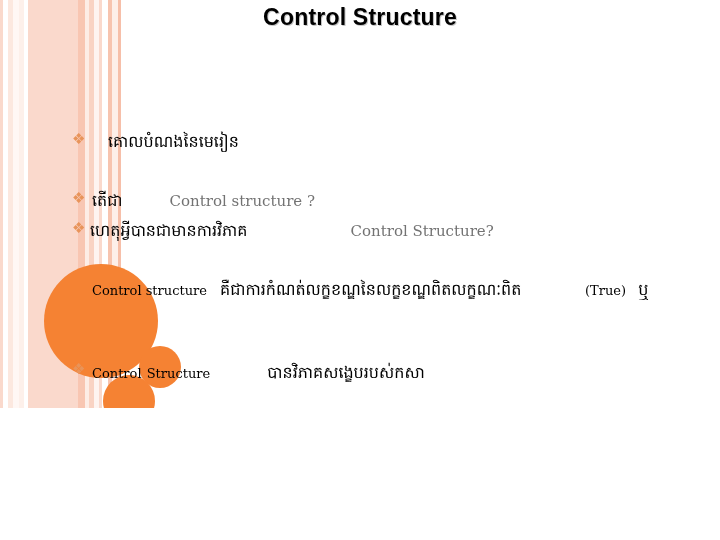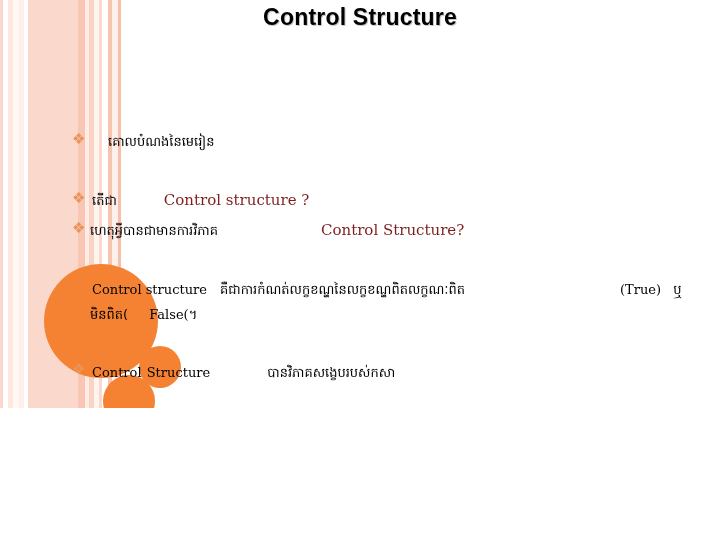--- a/index.html
+++ b/index.html
@@ -72,27 +72,27 @@
     width: 13px;
     height: 13px;
     z-index: 4;
     color: #E8945A;
     font-size: 15px;
     line-height: 13px;
     text-align: center;
   }
   .khmer {
     font-family: "DejaVu Sans", sans-serif;
-    font-size: 13px;
+    font-size: 16px;
     color: #000000;
   }
   .latin {
     font-family: "DejaVu Serif", "Liberation Serif", serif;
     font-size: 15px;
-    color: #7f1d1d;
+    color: #737373;
   }
   .latin-sm {
     font-family: "DejaVu Serif", "Liberation Serif", serif;
     font-size: 13px;
     color: #000000;
   }
   .seg { display: inline-block; vertical-align: baseline; }
 </style>
 </head>
 <body>
@@ -145,29 +145,25 @@
     <span class="bullet-mark" style="left:72px; top:222px;">❖</span>
     <div class="row" style="left:92px; top:279px;">
       <span class="seg latin-sm">Control structure</span>
       <span class="seg khmer" style="margin-left:8px;">គឺជាការកំណត់លក្ខខណ្ឌនៃលក្ខខណ្ឌពិតលក្ខណៈពិត</span>
     </div>
 
     <div class="row" style="left:90px; top:220px;">
       <span class="seg khmer">ហេតុអ្វីបានជាមានការវិភាគ</span>
       <span class="seg latin" style="margin-left:98px;">Control Structure?</span>
     </div>
-    <div class="row" style="left:585px; top:279px;margin-left:35px;">
+    <div class="row" style="left:585px; top:279px;">
       <span class="seg latin-sm">(True)</span>
       <span class="seg khmer" style="margin-left:7px;">ឬ</span>
     </div>
 
-    <div class="row" style="left:90px; top:304px;">
-      <span class="seg khmer">មិនពិត(</span>
-      <span class="seg latin-sm" style="margin-left:16px;">False(។</span>
-    </div>
 
     <span class="bullet-mark" style="left:72px; top:363px;">❖</span>
     <div class="row" style="left:92px; top:362px;">
       <span class="seg latin-sm">Control</span>
       <span class="seg latin-sm" style="">Structure</span>
       <span class="seg khmer" style="margin-left:52px;">បានវិភាគសង្ខេបរបស់កសា</span>
     </div>
 
   </div>
 </div>

